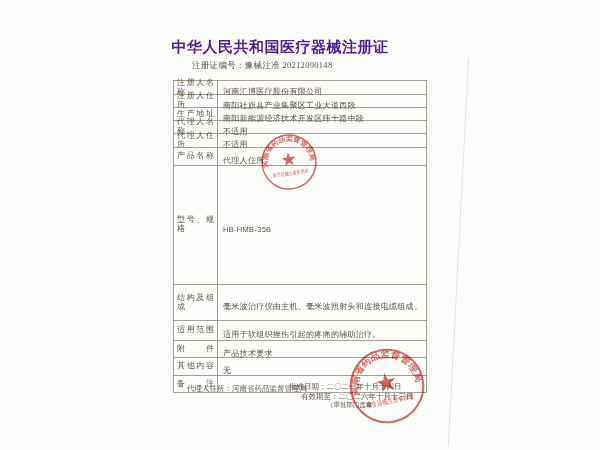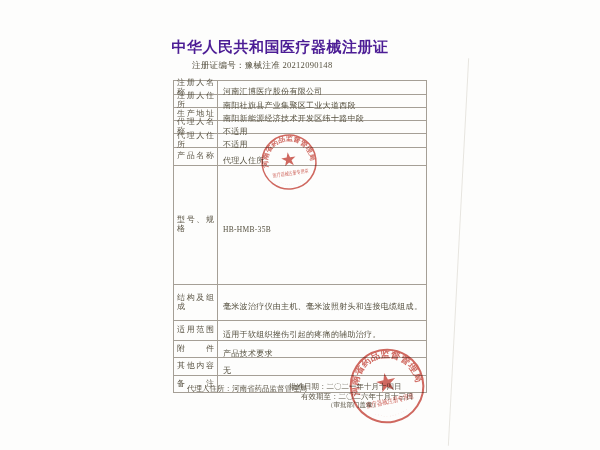--- a/index.html
+++ b/index.html
@@ -96,21 +96,21 @@
     <div class="row" style="height:17px">
       <div class="cell-label">
           <span>产品名称</span>
         </div>
       <div class="cell-value">代理人住所</div>
     </div>
     <div class="row" style="height:118px">
       <div class="cell-label">
           <span>型号、规格</span>
         </div>
-      <div class="cell-value" style="font-family:Liberation Serif, serif;font-size:7.5px;">HB-HMB-35B</div>
+      <div class="cell-value" style="font-family:Liberation Sans, sans-serif;font-size:7.5px;">HB-HMB-35B</div>
     </div>
     <div class="row" style="height:35px">
       <div class="cell-label">
           <span>结构及组成</span>
         </div>
       <div class="cell-value">毫米波治疗仪由主机、毫米波照射头和连接电缆组成。</div>
     </div>
     <div class="row" style="height:19px">
       <div class="cell-label">
           <span>适用范围</span>

